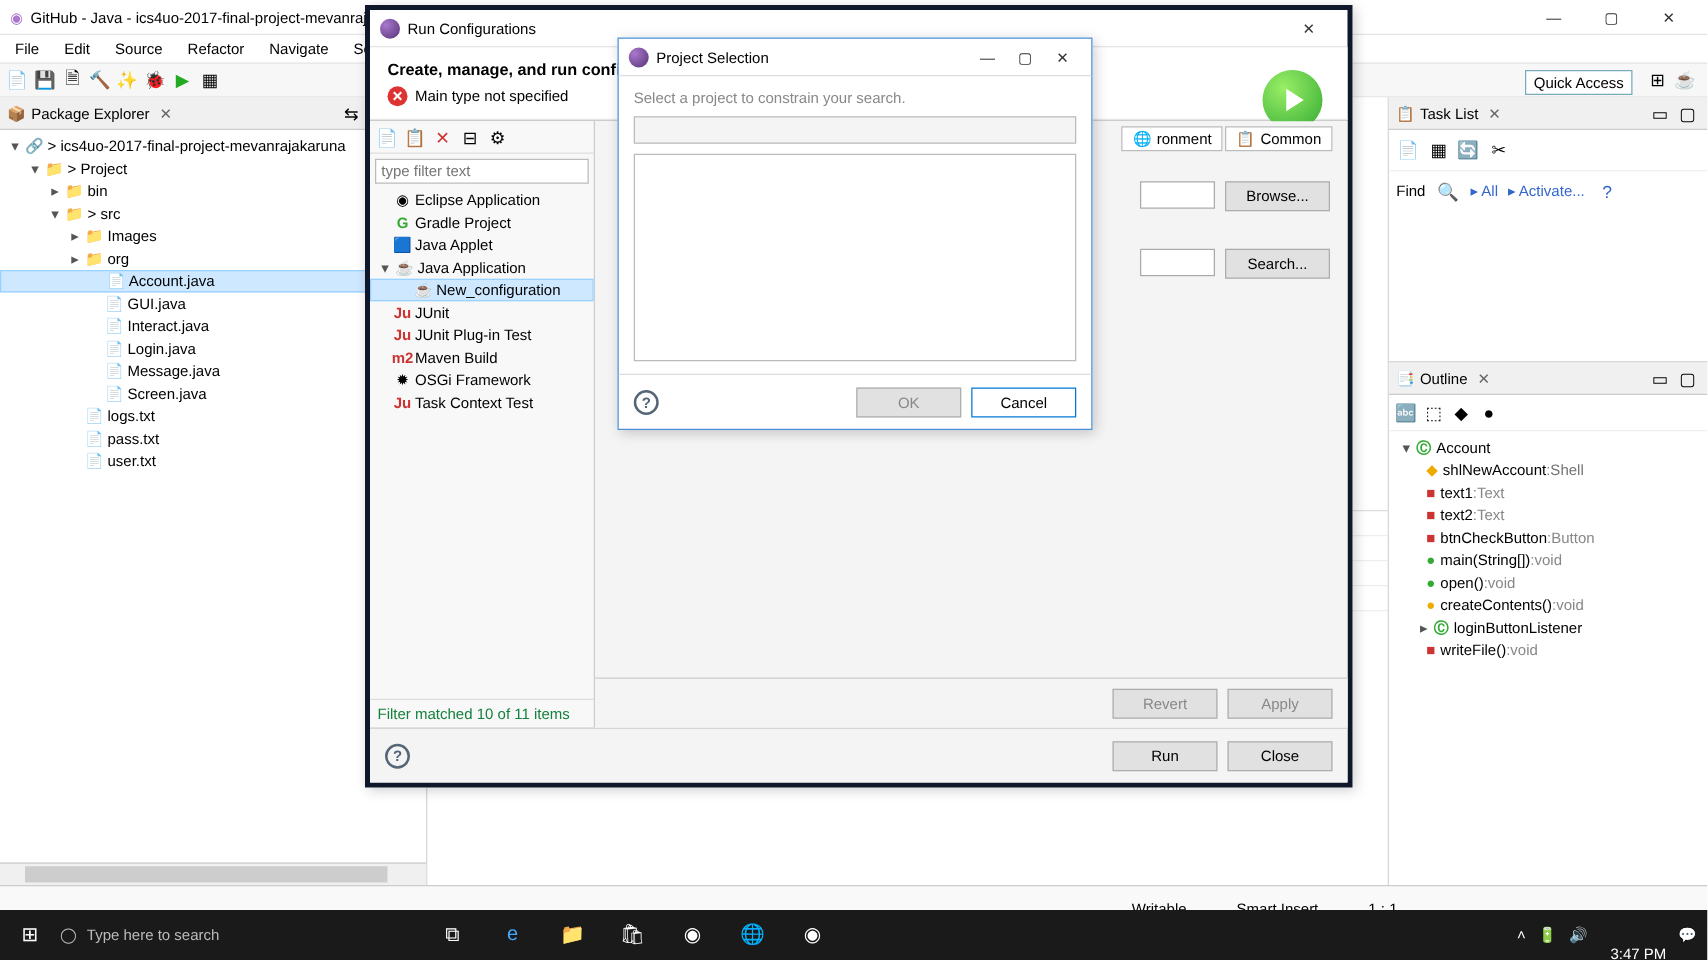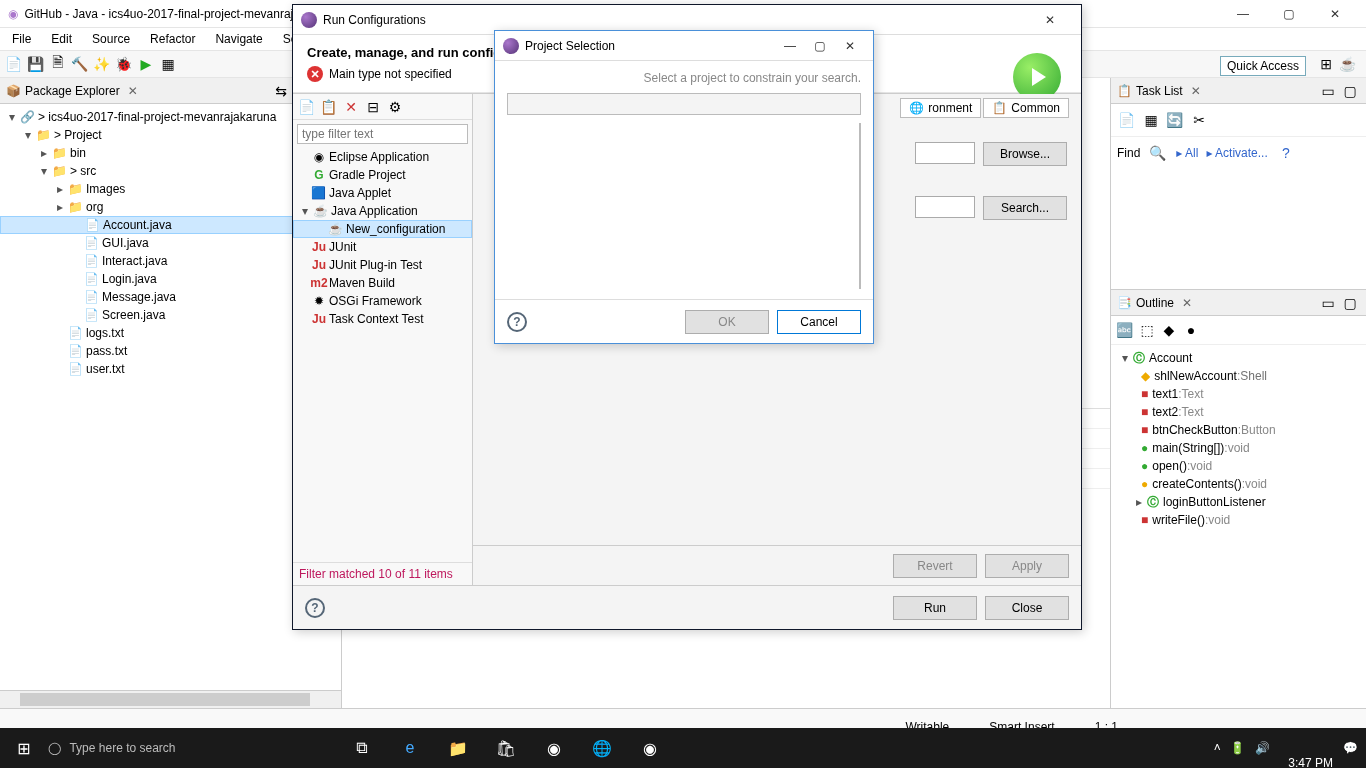--- a/index.html
+++ b/index.html
@@ -32,52 +32,52 @@
 .outline-tree { padding:4px 0; }
 .status-bar { height:36px; border-top:1px solid #ccc; display:flex; align-items:center; padding:0 8px; gap:40px; background:#f9f9f9; }
 .status-bar .sp { flex:1; }
 .taskbar { position:absolute; left:0; right:0; bottom:0; height:40px; background:#1a1a1a; display:flex; align-items:center; color:#fff; }
 .tb-ic { width:48px; height:40px; display:flex; align-items:center; justify-content:center; font-size:16px; }
 .tb-search { display:flex; align-items:center; gap:8px; width:290px; color:#bbb; }
 .tb-right { margin-left:auto; display:flex; align-items:center; gap:10px; padding-right:8px; }
 .clock { text-align:right; font-size:11px; line-height:13px;margin-top:44px; }
 
 
-.dlg { position:absolute; background:#fff; border:1px solid #0f172a; box-shadow:2px 2px 10px rgba(0,0,0,0.2); }
+.dlg { position:absolute; background:#fff; border:4px solid #0f172a; box-shadow:2px 2px 10px rgba(0,0,0,0.2); }
 .run-dlg { left:292px; top:4px; width:790px; height:626px; display:flex; flex-direction:column; }
 .dlg-title { height:30px; display:flex; align-items:center; padding:0 8px; border-bottom:1px solid #ddd; }
 .dlg-title .icon-eclipse { width:16px; height:16px; border-radius:50%; background:radial-gradient(circle at 30% 30%, #a7c, #537); margin-right:6px; }
 .dlg-head { padding:10px 14px; display:flex; align-items:flex-start; gap:8px; border-bottom:1px solid #e5e5e5; background:#fff; }
 .dlg-head h3 { font-weight:bold; font-size:13px; }
 .err-ic { width:16px; height:16px; border-radius:50%; background:#d33; color:#fff; display:flex; align-items:center; justify-content:center; font-size:11px; font-weight:bold; }
 .run-body { flex:1; display:flex; border-top:1px solid #ccc; }
 .run-left { width:180px; border-right:1px solid #ccc; display:flex; flex-direction:column; background:#f8f8f8; }
 .run-tb { height:26px; display:flex; align-items:center; gap:2px; padding:0 4px; border-bottom:1px solid #ddd; }
 .run-filter { margin:4px; }
 .run-filter input { width:100%; padding:2px 4px; border:1px solid #bbb; color:#888; }
 .run-tree { flex:1; overflow:auto; }
-.run-match { padding:4px 6px; border-top:1px solid #ddd; color:#be185d; }
+.run-match { padding:4px 6px; border-top:1px solid #ddd; color:#15803d; }
 .run-right { flex:1; background:#f4f4f4; position:relative; }
 .tab-strip { position:absolute; right:12px; top:4px; display:flex; gap:2px; }
 .tab { border:1px solid #bbb; background:#fff; padding:2px 8px; display:flex; align-items:center; gap:4px; }
 .prop-row { position:absolute; right:14px; display:flex; gap:8px; }
 .prop-row.r1 { top:48px; }
 .prop-row.r2 { top:102px; }
 .txtbox { width:60px; height:22px; border:1px solid #aaa; background:#fff; }
 .btn { min-width:84px; height:24px; border:1px solid #adadad; background:#e1e1e1; display:inline-flex; align-items:center; justify-content:center; padding:0 10px; }
 .btn.disabled { color:#888; }
 .run-footer { height:40px; border-top:1px solid #ccc; display:flex; align-items:center; justify-content:flex-end; gap:8px; padding:0 12px; background:#f4f4f4; }
 .run-bottom { height:44px; border-top:1px solid #ccc; display:flex; align-items:center; padding:0 12px; gap:8px; background:#f4f4f4; }
 .big-run { width:48px; height:48px; border-radius:50%; background:radial-gradient(circle at 35% 30%, #9e6, #3a3); position:absolute; right:20px; top:48px; display:flex; align-items:center; justify-content:center; }
 .big-run::after { content:""; border-left:14px solid #fff; border-top:9px solid transparent; border-bottom:9px solid transparent; margin-left:4px; }
 .help-ic { width:20px; height:20px; border:2px solid #567; border-radius:50%; color:#567; display:flex; align-items:center; justify-content:center; font-weight:bold; }
 
 
 .proj-dlg { left:494px; top:30px; width:380px; height:314px; display:flex; flex-direction:column; z-index:5; border:1px solid #4a90d9; }
-.proj-body { flex:1; padding:10px 12px; display:flex; flex-direction:column; gap:8px;align-items:flex-end; }
+.proj-body { flex:1; padding:10px 12px; display:flex; flex-direction:column; gap:8px; }
 .proj-body .hint { color:#888; }
 .proj-body input { width:100%; height:22px; border:1px solid #bbb; background:#f4f4f4; }
 .proj-list { flex:1; border:1px solid #bbb; background:#fff; }
 .proj-footer { height:44px; border-top:1px solid #ddd; display:flex; align-items:center; padding:0 12px; gap:8px; }
 .proj-footer .spacer { flex:1; }
 .btn.primary { border:1px solid #0078d7; background:#fff; }
 
 .folder-ic { color:#e6b84c; }
 .file-ic { color:#6a8; }
 .scroll-h { height:18px; background:#f0f0f0; border-top:1px solid #ccc; position:relative; }

